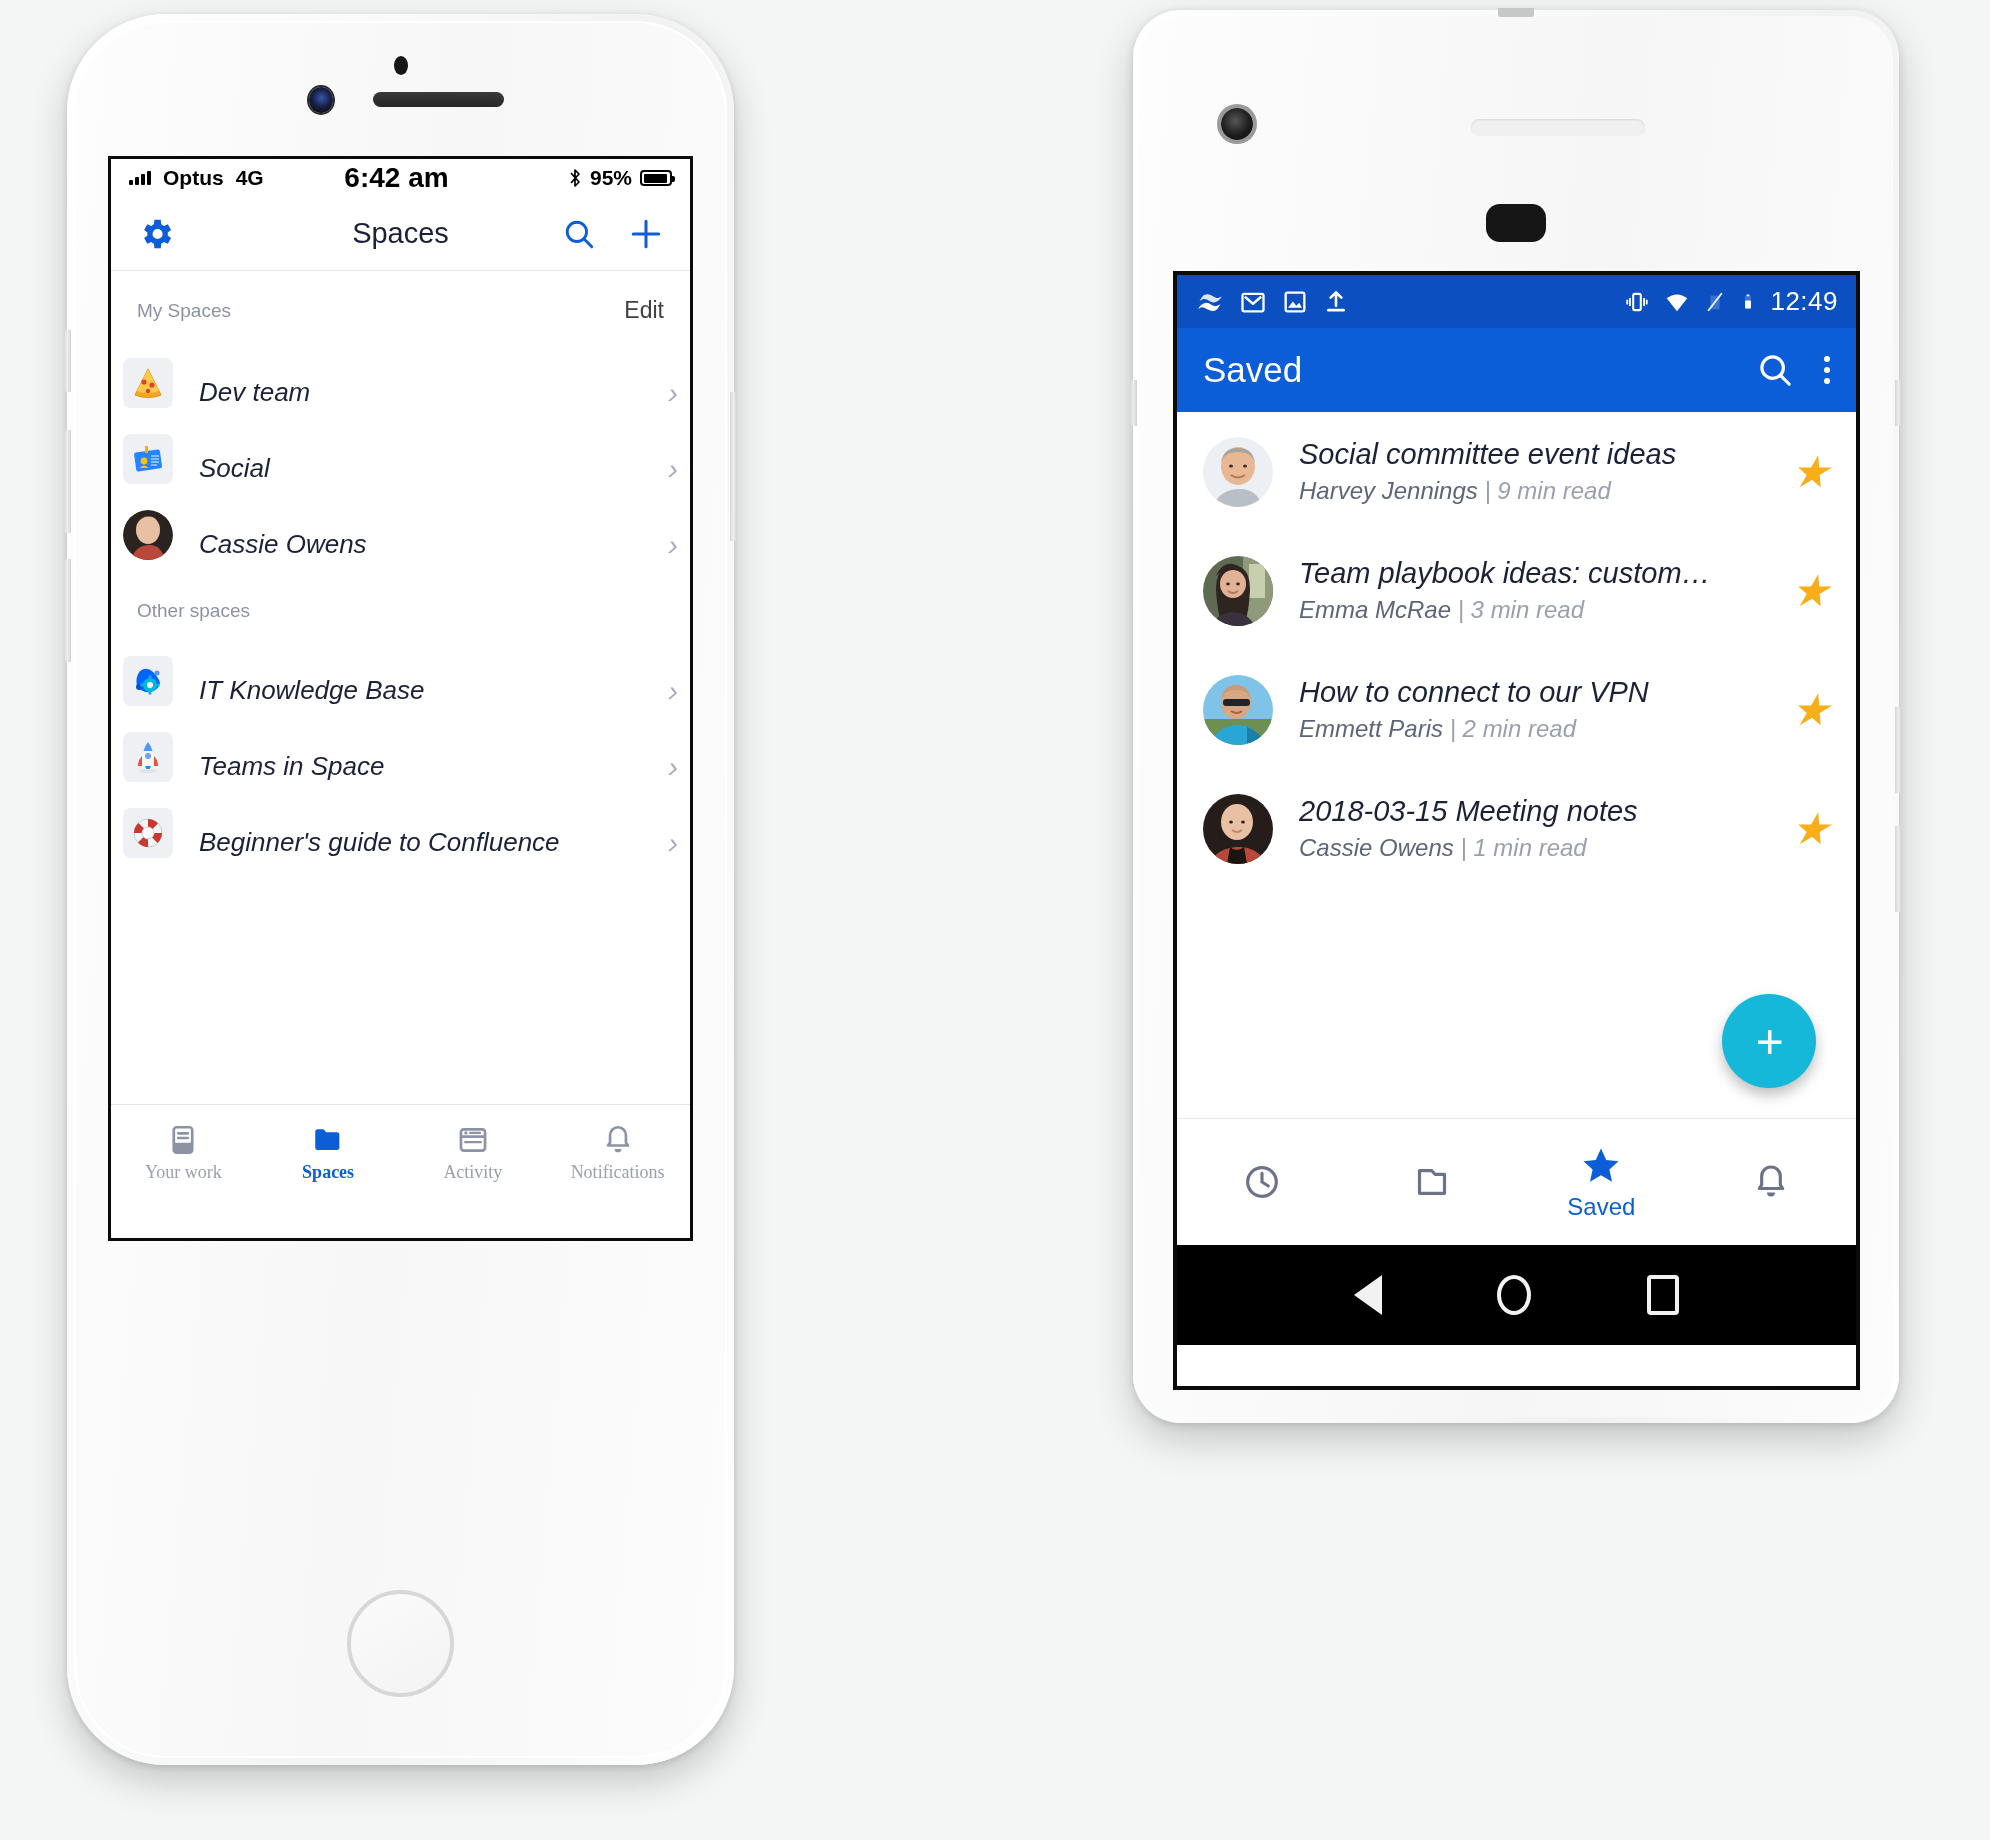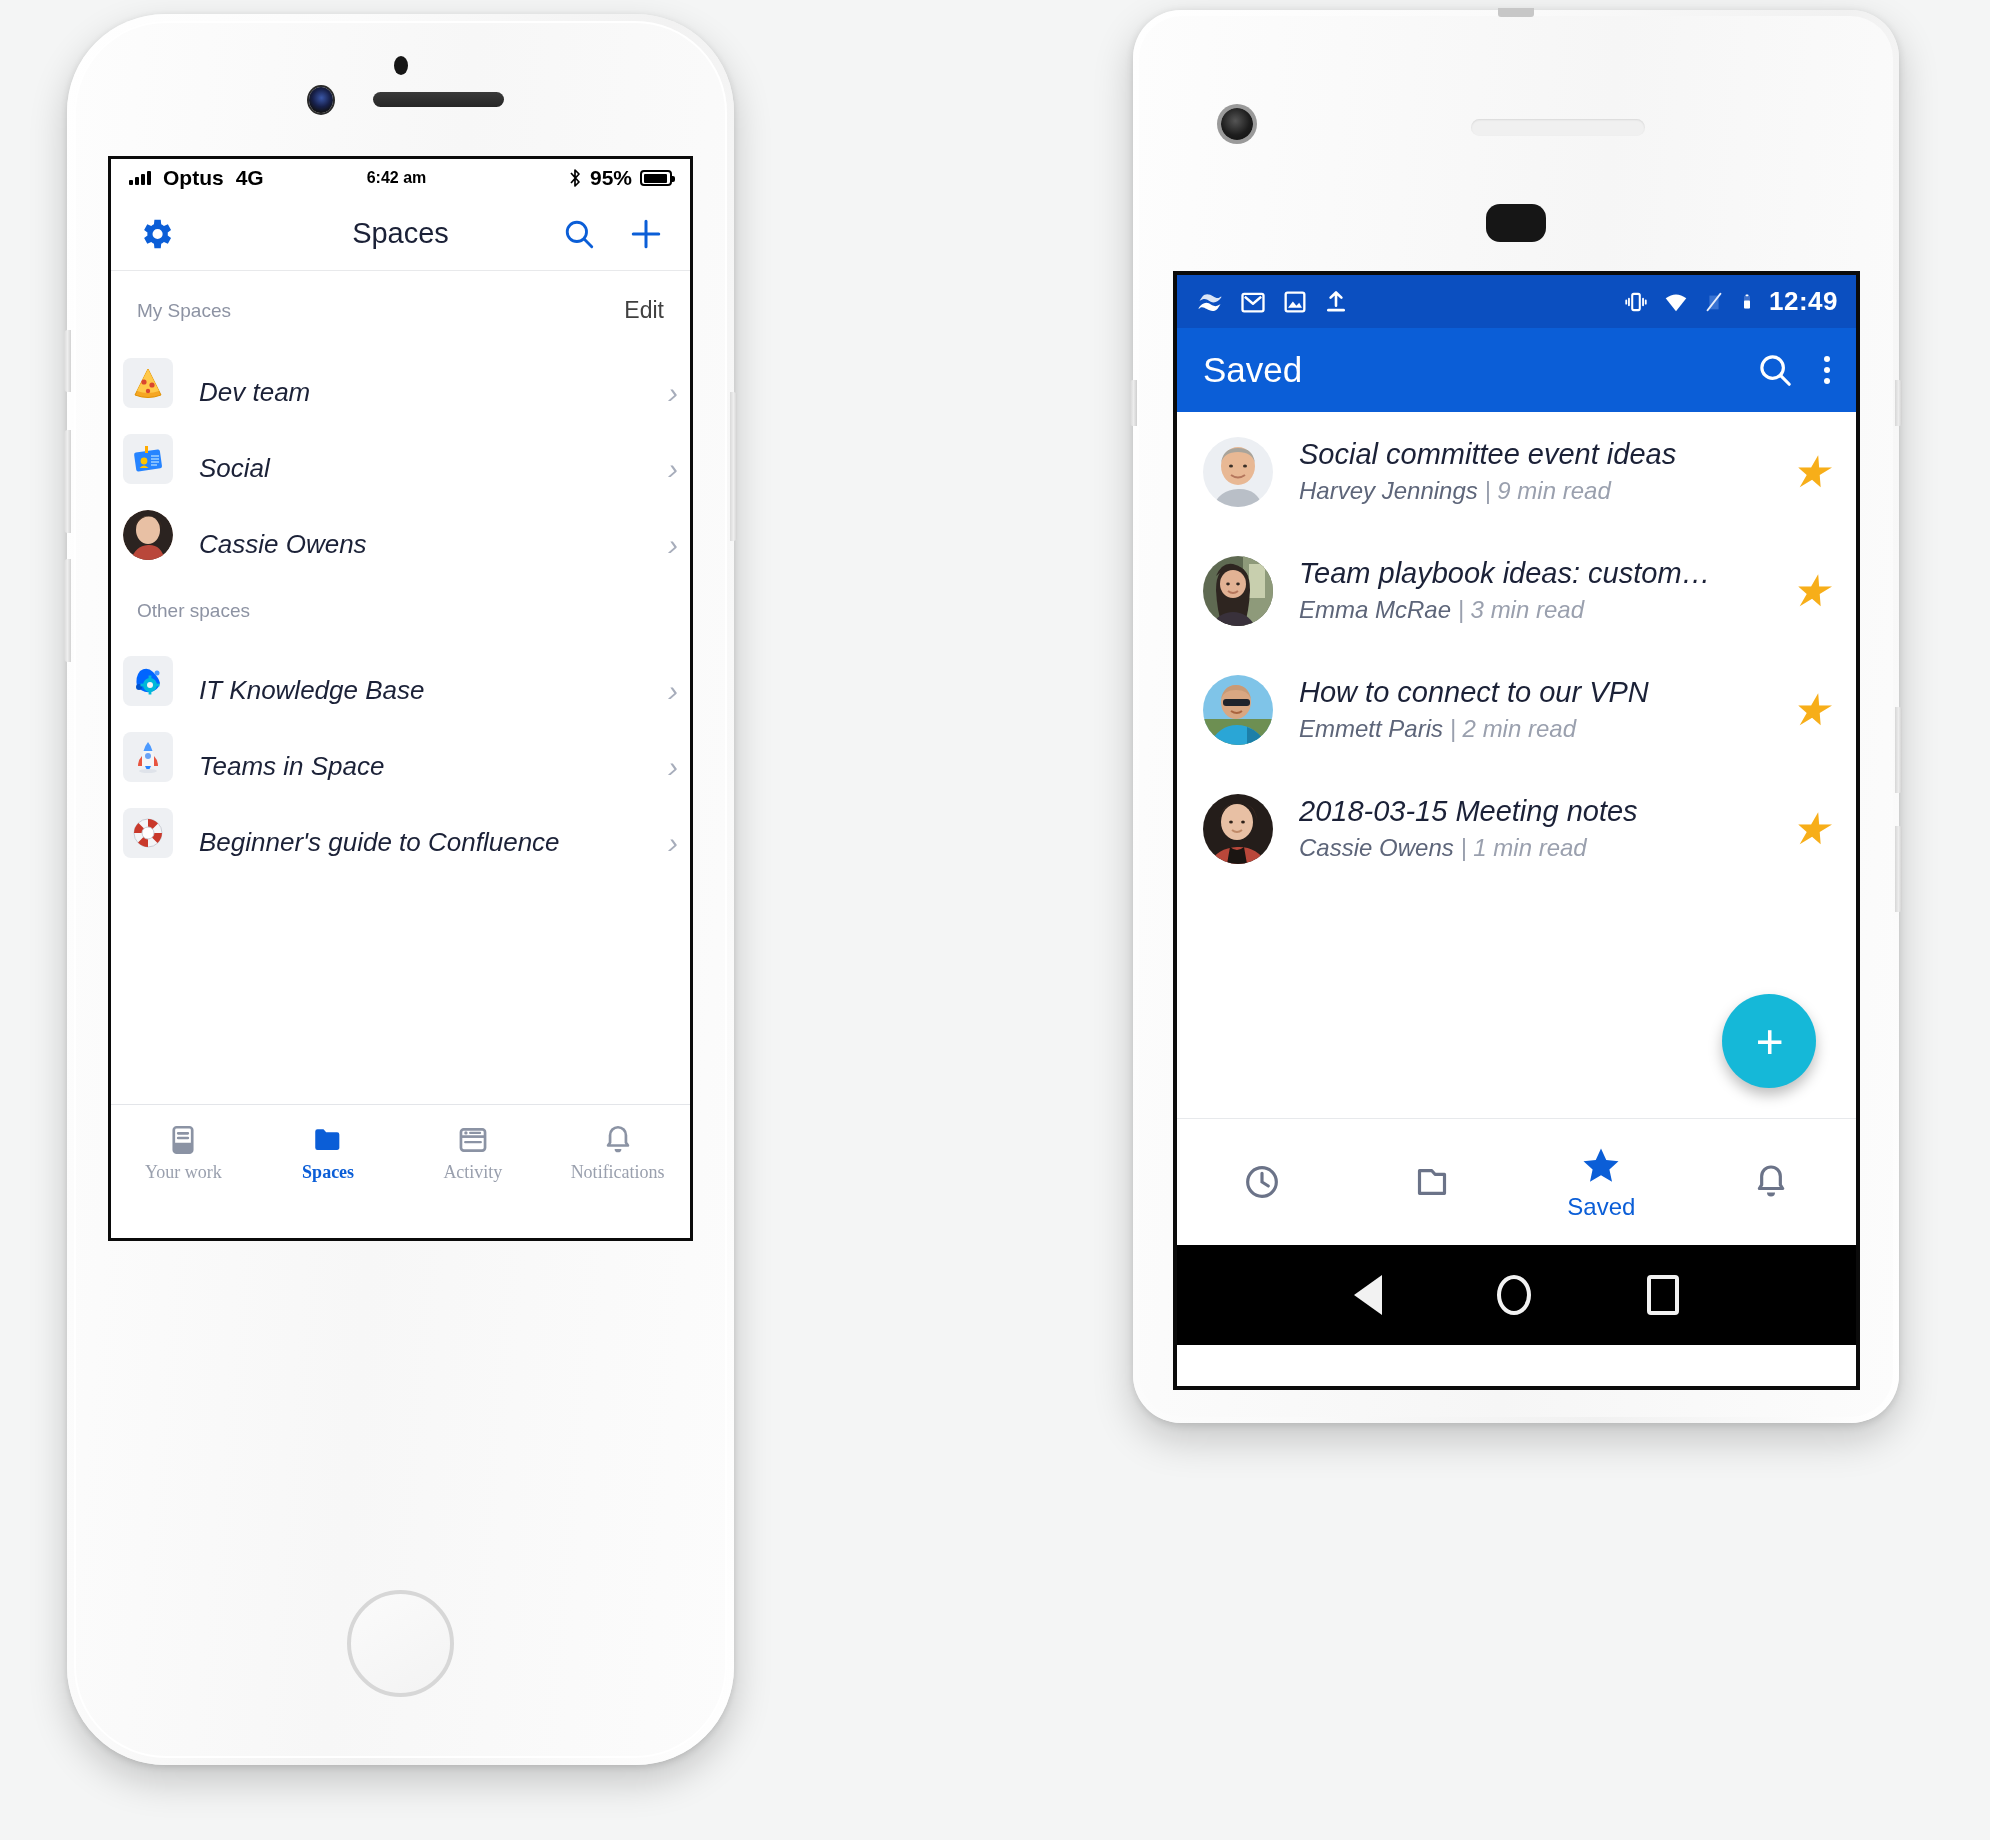--- a/index.html
+++ b/index.html
@@ -42,21 +42,21 @@
     position: absolute; left: 41px; top: 142px; width: 585px; height: 1085px;
     background: #ffffff; border: 3px solid #0b0b0b; overflow: hidden;
   }
 
   
   .ios-status {
     height: 38px; display: flex; align-items: center; padding: 0 18px;
     font-size: 21px; font-weight: bold; color: #000; position: relative;
   }
   .ios-status-left { display: flex; align-items: center; gap: 12px; }
-  .ios-status-center { position: absolute; left: 0; right: 8px; text-align: center; font-size: 16px; font-weight: bold; }
+  .ios-status-center { position: absolute; left: 0; right: 8px; text-align: center; font-size: 28px; font-weight: bold; }
   .ios-status-right { margin-left: auto; display: flex; align-items: center; gap: 8px; z-index: 2; }
   .sig-bars { display: flex; align-items: flex-end; gap: 2px; height: 14px; }
   .sig-bars i { display: block; width: 4px; background: #000; border-radius: 1px; }
   .sig-bars i:nth-child(1){height:5px}.sig-bars i:nth-child(2){height:8px}
   .sig-bars i:nth-child(3){height:11px}.sig-bars i:nth-child(4){height:14px}
   .battery { width: 32px; height: 16px; border: 2px solid #000; border-radius: 4px; position: relative; padding: 1.5px; }
   .battery::after { content:''; position:absolute; right:-5px; top:4px; width:3px; height:6px; background:#000; border-radius:0 2px 2px 0; }
   .battery span { display: block; height: 100%; width: 95%; background: #000; border-radius: 1px; }
 
   
@@ -104,21 +104,21 @@
   .ad-cam { position: absolute; left: 88px; top: 98px; width: 32px; height: 32px; border-radius: 50%;
     background: radial-gradient(circle at 45% 40%, #555 0%, #1d1d1d 55%, #0d0d0d 100%); box-shadow: 0 0 0 4px #9a9a9a; }
   .ad-speaker { position: absolute; left: 338px; top: 109px; width: 174px; height: 17px; border-radius: 9px;
     background: #f0f0f0; box-shadow: inset 0 1px 2px rgba(0,0,0,.10); }
   .ad-sensor { position: absolute; left: 50%; margin-left: -30px; top: 194px; width: 60px; height: 38px; border-radius: 14px; background: #161616; }
 
   .ad-screen { position: absolute; left: 40px; top: 261px; width: 687px; height: 1119px;
     background: #fff; border: 4px solid #0b0b0b; overflow: hidden; }
 
   .ad-status { height: 53px; background: #0b4fc0; display: flex; align-items: center; padding: 12px 18px;
-    color: #fff; font-size: 24px; font-weight: bold; }
+    color: #fff; font-size: 24px; }
   .ad-status-left { display: flex; align-items: center; gap: 14px; }
   .ad-status-right { margin-left: auto; display: flex; align-items: center; gap: 13px; }
   .ad-clock { font-size: 26px; letter-spacing: 0.5px; }
 
   .ad-appbar { height: 84px; background: #0b5ed7; display: flex; align-items: center; padding: 0 26px; }
   .ad-appbar-title { font-size: 35px; color: #fff; }
   .ad-appbar-right { margin-left: auto; display: flex; align-items: center; gap: 30px; }
   .kebab { display: flex; flex-direction: column; gap: 5px; cursor: pointer; }
   .kebab i { width: 6px; height: 6px; background: #fff; border-radius: 50%; display: block; }
 

